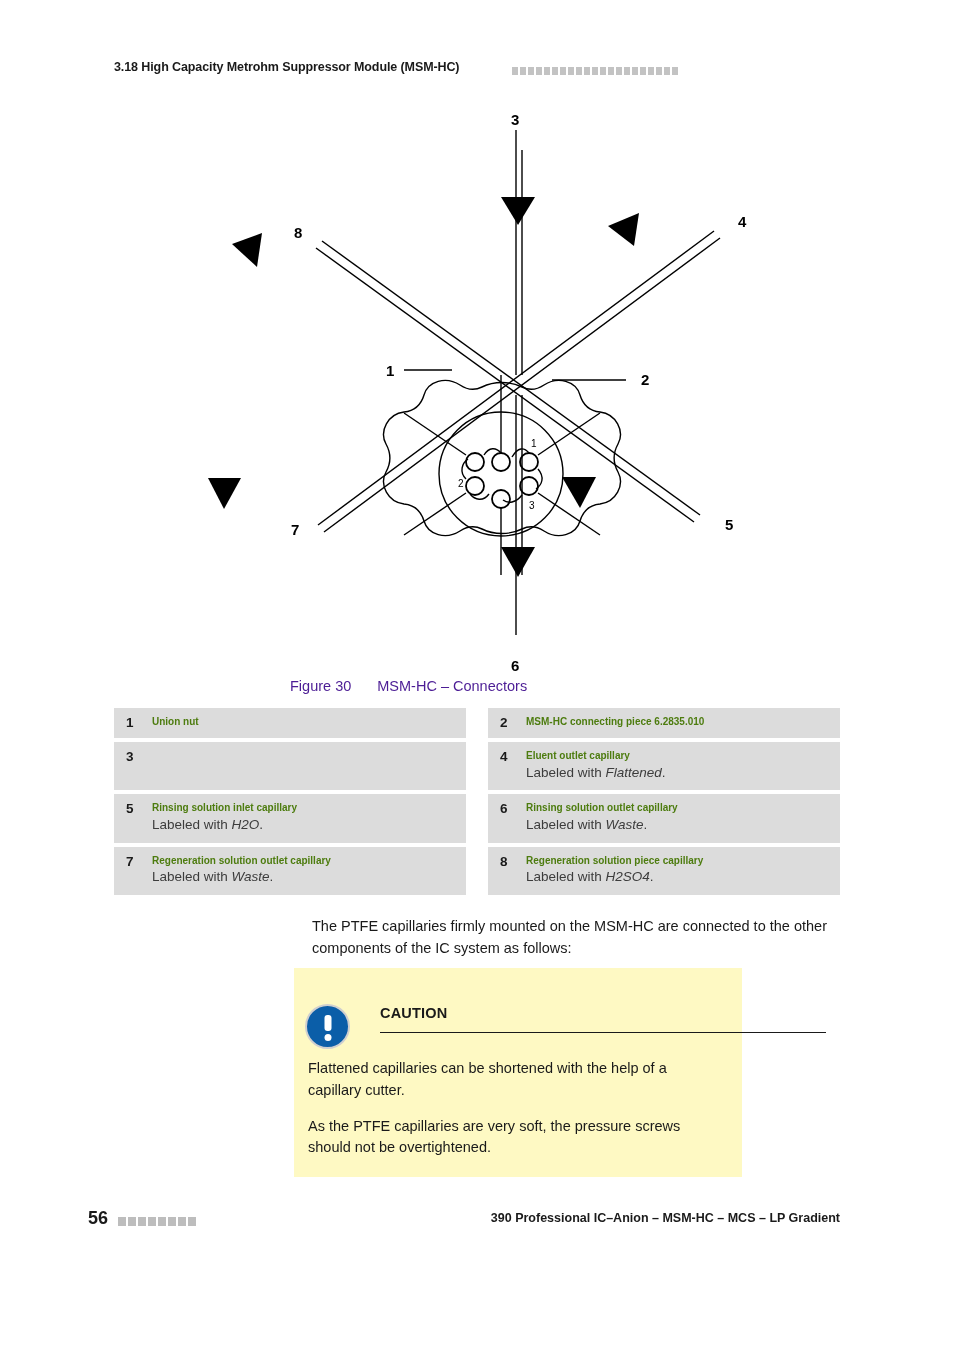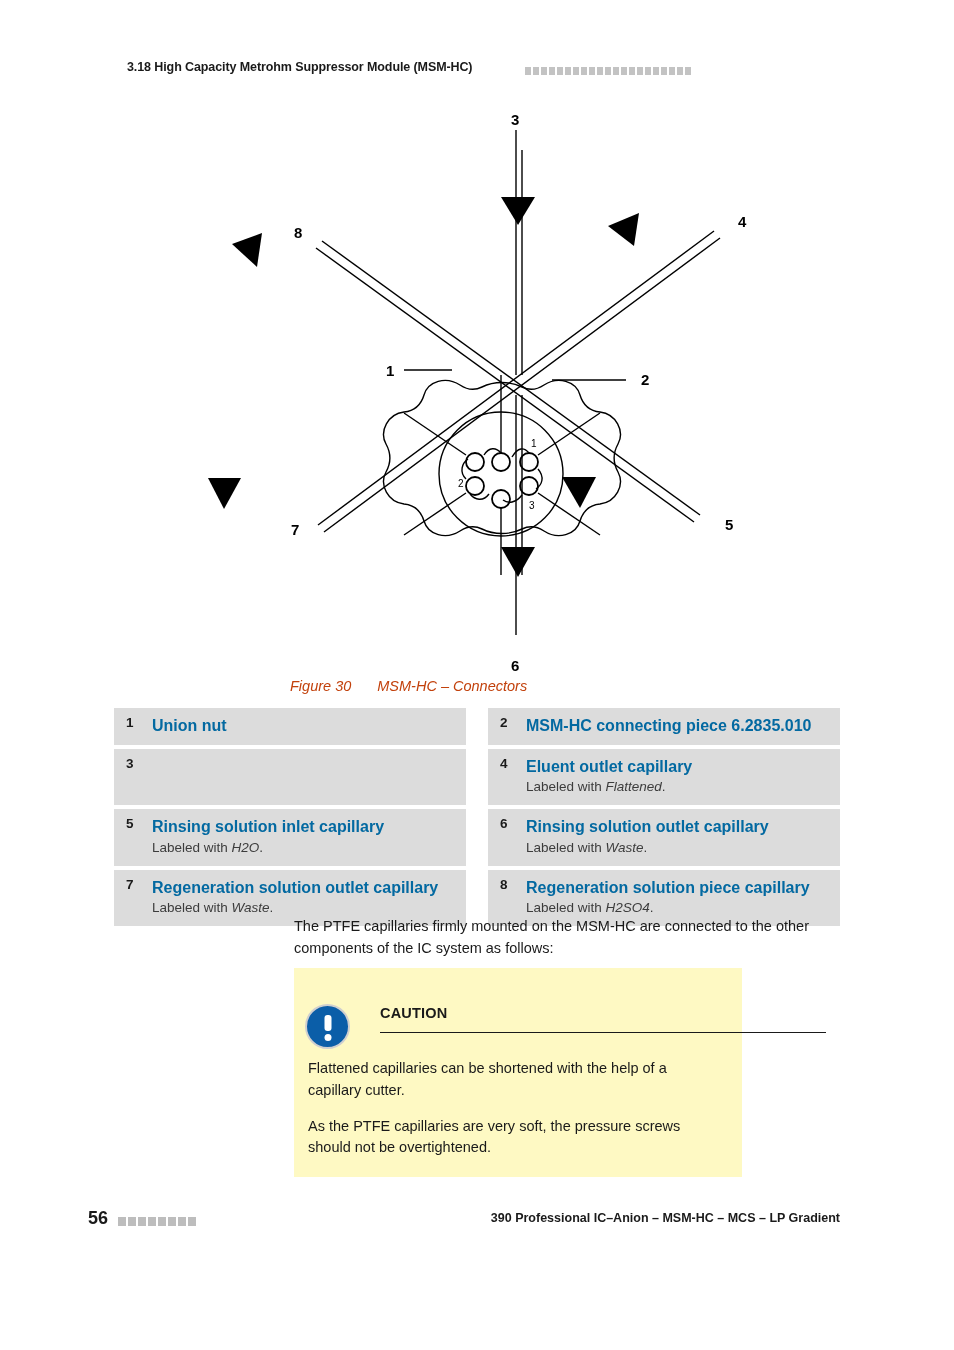--- a/index.html
+++ b/index.html
@@ -12,21 +12,21 @@
     height: 1350px;
     position: relative;
     font-family: "Liberation Sans", sans-serif;
     color: #1a1a1a;
     overflow: hidden;
   }
 
   
   .page-header {
     position: absolute;
-    left: 13px; top: 60px;
+    left: 0; top: 60px;
     width: 792px; height: 30px;
   }
   .header-title {
     position: absolute;
     left: 114px; top: 0;
     font-size: 12.5px;
     font-weight: bold;
     letter-spacing: -0.1px;
     color: #1a1a1a;
     white-space: nowrap;
@@ -48,22 +48,21 @@
     position: absolute;
     left: 0; top: 95px;
     width: 954px; height: 580px;
   }
   .figure-area svg { display: block; }
 
   .fig-caption {
     position: absolute;
     left: 290px; top: 678px;
     font-size: 14.5px;
-    font-style: italic;
-    color: #c2410c;
+    color: #4c1d95;
     white-space: nowrap;
   }
   .fig-caption .cap-gap { display: inline-block; width: 26px; }
 
   
   .legend {
     position: absolute;
     left: 114px; top: 708px;
     width: 726px;
   }
@@ -85,37 +84,37 @@
     flex: none;
     text-align: left;
     padding-left: 12px;
     box-sizing: border-box;
     font-size: 13.5px;
     font-weight: bold;
     color: #1a1a1a;
   }
   .legend-text { padding-right: 10px; }
   .legend-title {
-    font-size: 16px;
-    font-weight: bold;
-    color: #0369a1;
+    font-size: 10px;
+    font-weight: bold;
+    color: #4d7c0f;
     line-height: 1.35;
   }
   .legend-sub {
     font-size: 13.5px;
     color: #3c3c3c;
     line-height: 1.4;
     margin-top: 1px;
   }
   .legend-sub i { font-style: italic; }
 
   
   .body-para {
     position: absolute;
-    left: 294px; top: 916px;
+    left: 312px; top: 916px;
     width: 536px;
     font-size: 14.5px;
     line-height: 1.5;
     color: #1a1a1a;
   }
 
   
   .caution-box {
     position: absolute;
     left: 294px; top: 968px;

